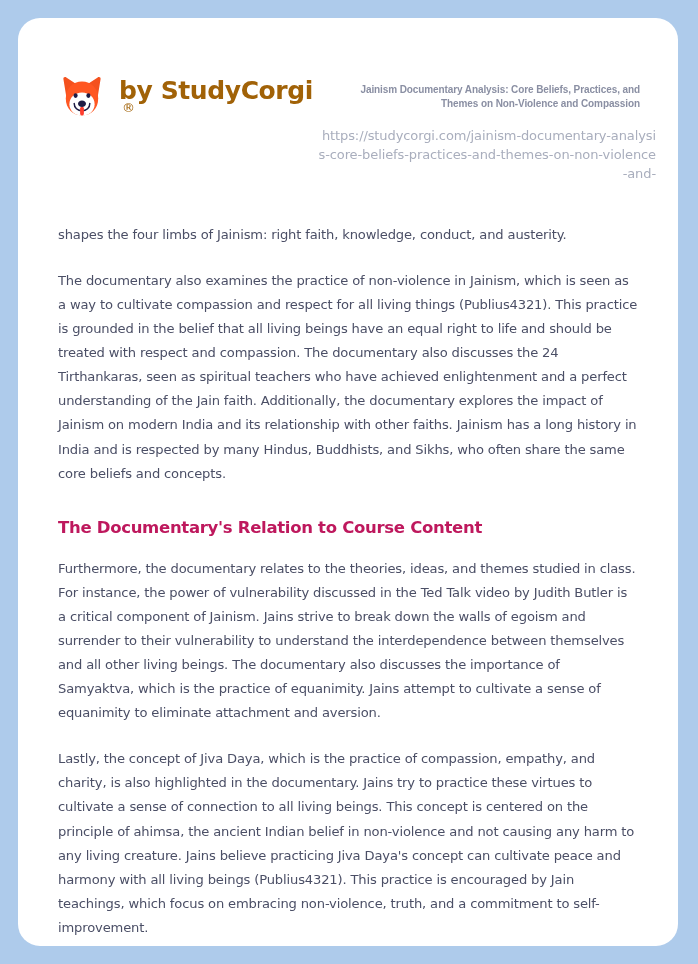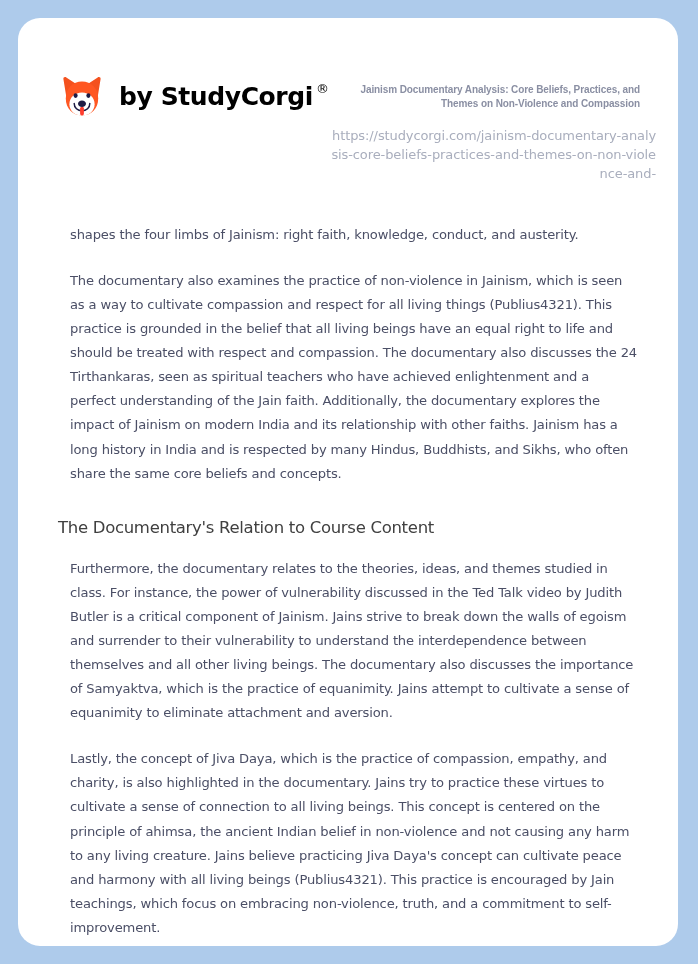--- a/index.html
+++ b/index.html
@@ -38,27 +38,28 @@
   }
   .brand-mark {
     width: 48px;
     height: 48px;
     flex: none;
     display: block;
   }
   .brand-wordmark {
     display: flex;
     align-items: flex-start;
-    color: #000000;
+    color: #a16207;
     font-family: "DejaVu Sans", sans-serif;
     font-weight: bold;
     font-size: 25px;
     letter-spacing: -0.4px;
     line-height: 1;
     white-space: nowrap;
+    flex-direction: column;
   }
   .brand-reg {
     font-size: 13px;
     font-weight: normal;
     margin-left: 3px;
     margin-top: -2px;
   }
   .doc-meta {
     text-align: right;
     max-width: 338px;
@@ -85,27 +86,27 @@
   .page-body {
     padding: 0 40px;
     margin-top: 39px;
   }
   .body-paragraph {
     color: #4b4f66;
     font-family: "DejaVu Sans", sans-serif;
     font-size: 13.1px;
     line-height: 1.84;
     letter-spacing: -0.15px;
-    margin: 0 0 22px 12px;
+    margin: 0 0 22px 0;
     text-align: left;
   }
   .section-heading {
-    color: #404040;
+    color: #be185d;
     font-family: "DejaVu Sans", sans-serif;
-    font-weight: normal;
+    font-weight: bold;
     font-size: 16.5px;
     line-height: 1.4;
     letter-spacing: -0.3px;
     margin: 30px 0 18px 0;
   }
   .section-heading.tight-top {
     margin-top: 26px;
   }
 </style>
 </head>

